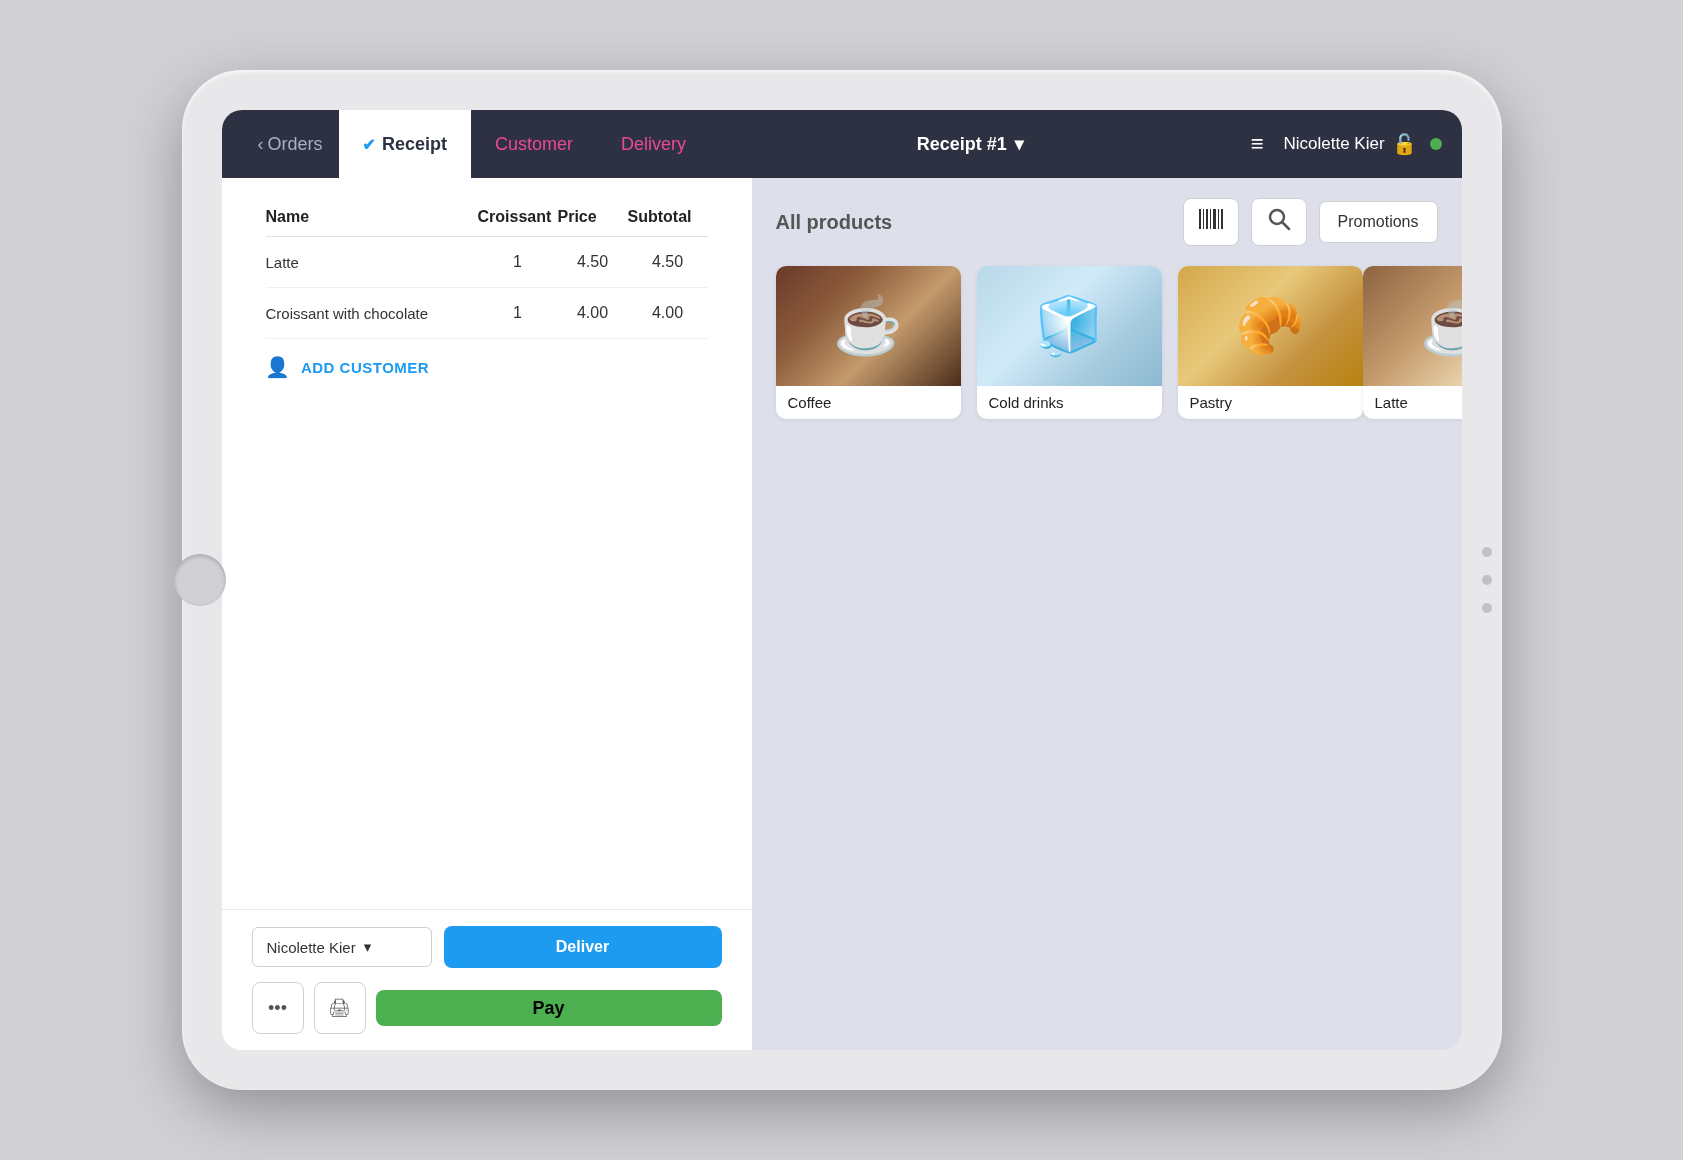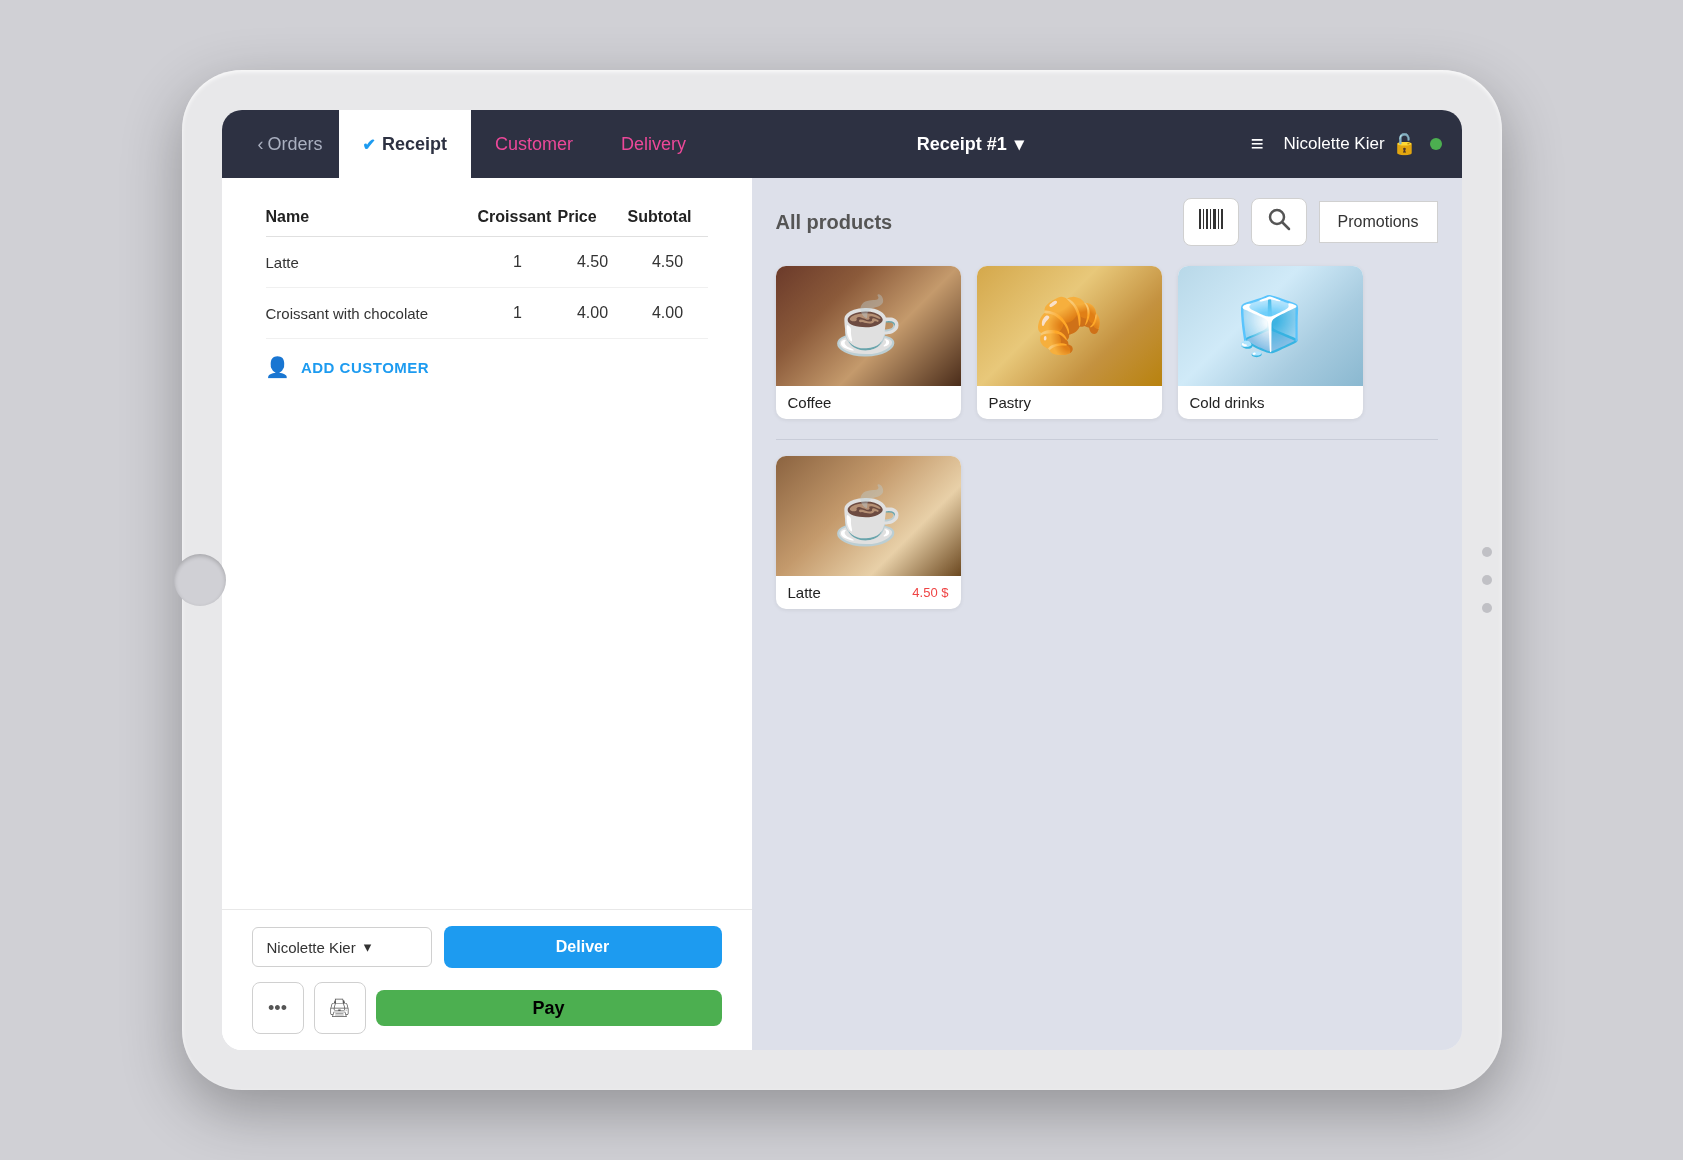--- a/index.html
+++ b/index.html
@@ -316,30 +316,30 @@
       display: flex;
       align-items: center;
       justify-content: center;
       cursor: pointer;
       font-size: 22px;
       color: #555;
     }
     .promotions-btn {
       background: #fff;
       border: 1px solid #d0d0d0;
-      border-radius: 0;
+      border-radius: 7px;
       padding: 11px 18px;
       font-size: 16px;
       color: #333;
       cursor: pointer;
     }
     
     .product-grid {
       display: flex;
-      flex-direction: column;
+      flex-direction: row;
       gap: 0;
     }
     .product-row {
       display: flex;
       gap: 16px;
       margin-bottom: 16px;
     }
     .product-card {
       width: 185px;
       background: #fff;
@@ -555,29 +555,29 @@
         <div class="product-grid">
 
           <div class="product-row">
             <div class="product-card">
               <div class="product-img-coffee"></div>
               <div class="product-card-label">
                 <span>Coffee</span>
               </div>
             </div>
             <div class="product-card">
+              <div class="product-img-cold"></div>
+              <div class="product-card-label">
+                <span>Cold drinks</span>
+              </div>
+            </div>
+            <div class="product-card">
               <div class="product-img-pastry"></div>
               <div class="product-card-label">
                 <span>Pastry</span>
-              </div>
-            </div>
-            <div class="product-card">
-              <div class="product-img-cold"></div>
-              <div class="product-card-label">
-                <span>Cold drinks</span>
               </div>
             </div>
           </div>
 
           <hr class="products-separator">
 
           <div class="product-row">
             <div class="product-card">
               <div class="product-img-latte"></div>
               <div class="product-card-label">

